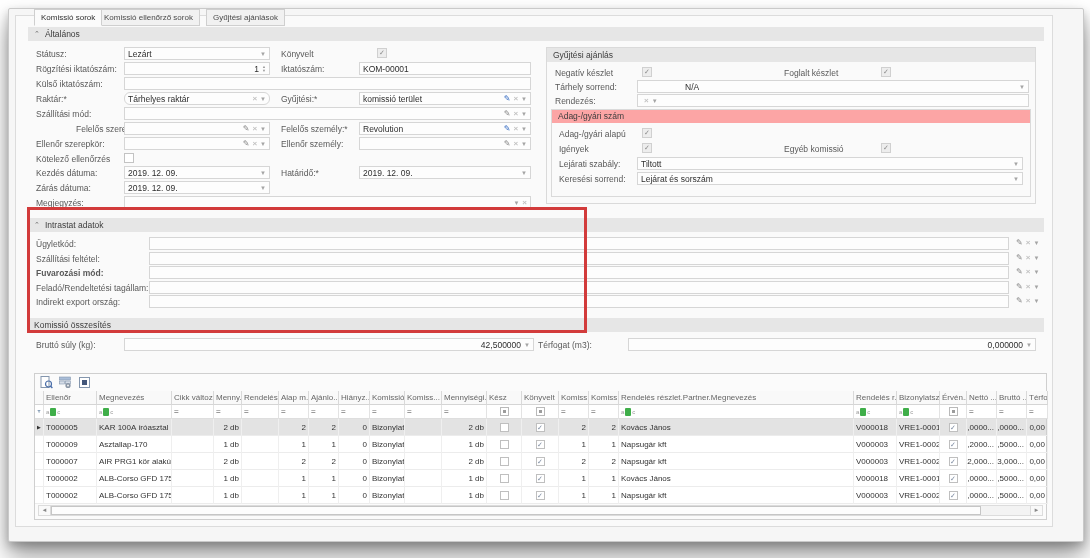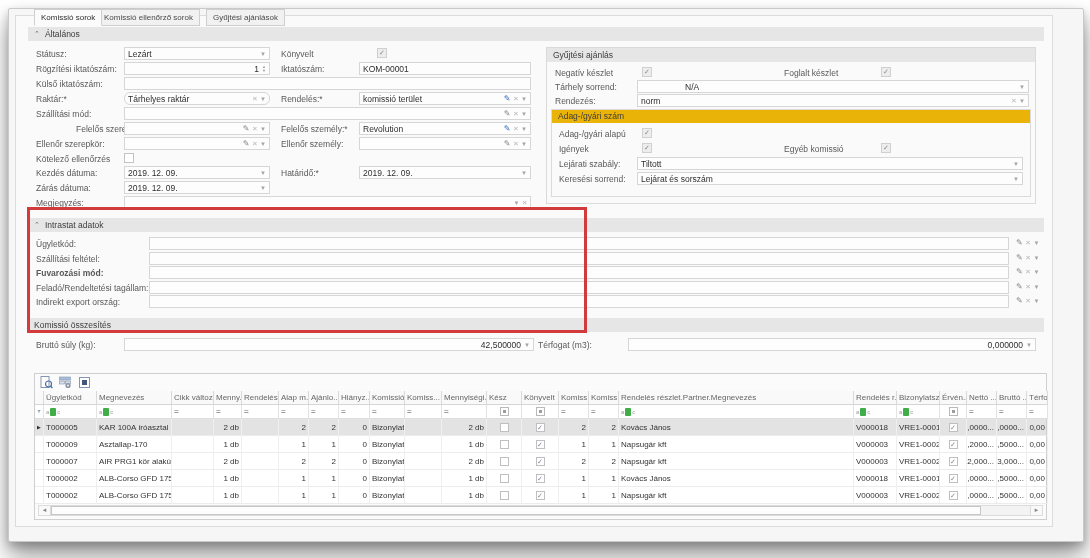--- a/index.html
+++ b/index.html
@@ -1,20 +1,20 @@
 <!DOCTYPE html>
 <html><head>
 <meta charset="utf-8">
 <style>
   html,body{margin:0;padding:0;background:#fff;font-family:"Liberation Sans",sans-serif;}
   .screen{position:relative;width:1090px;height:558px;background:#fff;overflow:hidden;}
   .window{position:absolute;left:8px;top:8px;width:1074px;height:532px;background:#f6f6f6;border:1px solid #c9c9c9;border-radius:2px;box-shadow:0 14px 24px rgba(0,0,0,.40),0 4px 8px rgba(0,0,0,.20);}
   .panel{position:absolute;left:6px;top:6px;width:1038px;height:512px;background:#fafafa;border:1px solid #dcdcdc;box-sizing:border-box;}
   .band{position:absolute;height:14px;background:#e6e6e6;color:#3d3d3d;font-size:8.5px;line-height:14px;padding-left:6px;box-sizing:border-box;white-space:nowrap;}
-  .subband{background:#eab308;}
+  .subband{background:#fca5a5;}
   .caret{color:#6b6b6b;margin-right:5px;font-size:7px;display:inline-block;transform:translateY(-1px);}
   .lbl{position:absolute;font-size:8.5px;color:#595959;white-space:nowrap;line-height:13px;z-index:2;}
   .fld{position:absolute;height:13px;background:#fdfdfd;border:1px solid #d6d6d6;box-sizing:border-box;display:flex;align-items:center;padding:0 3px;font-size:8.5px;color:#2e2e2e;z-index:2;}
   .fv{flex:1;white-space:nowrap;overflow:hidden;}
   .fv.r{text-align:right;}
   .dd{color:#a5a5a5;font-size:6px;margin-left:3px;}
   .xx{color:#c2c2c2;font-size:8px;margin-left:3px;font-weight:bold;line-height:8px;}
   .pen{font-size:8px;margin-left:3px;line-height:8px;}
   .pen.blue{color:#3a6fc4;}.pen.gray{color:#8a8a8a;}
   .spin{display:flex;flex-direction:column;margin-left:3px;color:#9a9a9a;font-size:4px;line-height:3.4px;}
@@ -87,21 +87,21 @@
   <div class="fld" style="left:115px;top:68px;width:407px;">
         <span class="fv"></span>
       </div>
 
   <span class="lbl" style="left:27px;top:84px;">Raktár:*</span>
   <div class="fld" style="left:115px;top:83px;width:146px;border-radius:6px;">
         <span class="fv">Tárhelyes raktár</span>
         <span class="xx">×</span>
         <span class="dd">▼</span>
       </div>
-  <span class="lbl" style="left:272px;top:84px;">Rendelés:*</span>
+  <span class="lbl" style="left:272px;top:84px;">Gyűjtési:*</span>
   <div class="fld" style="left:350px;top:83px;width:172px;">
         <span class="fv">komissió terület</span>
         <span class="pen blue">✎</span>
         <span class="xx">×</span>
         <span class="dd">▼</span>
       </div>
 
   <span class="lbl" style="left:27px;top:99px;">Szállítási mód:</span>
   <div class="fld" style="left:115px;top:98px;width:407px;">
         <span class="fv"></span>
@@ -173,21 +173,20 @@
   <span class="cb ck dis" style="left:633px;top:58px;"></span>
   <span class="lbl" style="left:775px;top:58px;">Foglalt készlet</span>
   <span class="cb ck dis" style="left:872px;top:58px;"></span>
   <span class="lbl" style="left:546px;top:72px;">Tárhely sorrend:</span>
   <div class="fld" style="left:628px;top:71px;width:392px;padding-left:47px;">
         <span class="fv">N/A</span>
         <span class="dd">▼</span>
       </div>
   <span class="lbl" style="left:546px;top:86px;">Rendezés:</span>
   <div class="fld" style="left:628px;top:85px;width:392px;">
-        <span class="fv">norm</span>
         <span class="xx">×</span>
         <span class="dd">▼</span>
       </div>
   <div class="gbox" style="left:542px;top:100px;width:480px;height:88px;"></div>
   <div class="band subband" style="left:543px;top:101px;width:478px;height:13px;line-height:13px;"><span>Adag-/gyári szám</span></div>
   <span class="lbl" style="left:550px;top:119px;">Adag-/gyári alapú</span>
   <span class="cb ck dis" style="left:633px;top:119px;"></span>
   <span class="lbl" style="left:550px;top:134px;">Igények</span>
   <span class="cb ck dis" style="left:633px;top:134px;"></span>
   <span class="lbl" style="left:775px;top:134px;">Egyéb komissió</span>
@@ -292,21 +291,21 @@
       <span class="tbtn">
             <svg width="13" height="13" viewBox="0 0 13 13">
               <rect x="1.5" y="1.5" width="10" height="10" fill="#ffffff" stroke="#8496ad" stroke-width="1"></rect>
               <rect x="4" y="4" width="5" height="5" fill="#44577a"></rect>
             </svg>
           </span>
     </div>
     <div id="gtable">
           <div class="grow hrow">
             <div class="gc " style="width: 9px;"></div>
-            <div class="gc " style="width: 53px;">Ügyletkód</div>
+            <div class="gc " style="width: 53px;">Ellenőr</div>
             <div class="gc " style="width: 75px;">Megnevezés</div>
             <div class="gc " style="width: 42px;">Cikk változat</div>
             <div class="gc " style="width: 28px;">Menny...</div>
             <div class="gc " style="width: 37px;">Rendelés r...</div>
             <div class="gc " style="width: 30px;">Alap m...</div>
             <div class="gc " style="width: 30px;">Ajánlo...</div>
             <div class="gc " style="width: 31px;">Hiányz...</div>
             <div class="gc " style="width: 35px;">Komissiózá...</div>
             <div class="gc " style="width: 37px;">Komiss...</div>
             <div class="gc " style="width: 45px;">Mennyiségi...</div>

